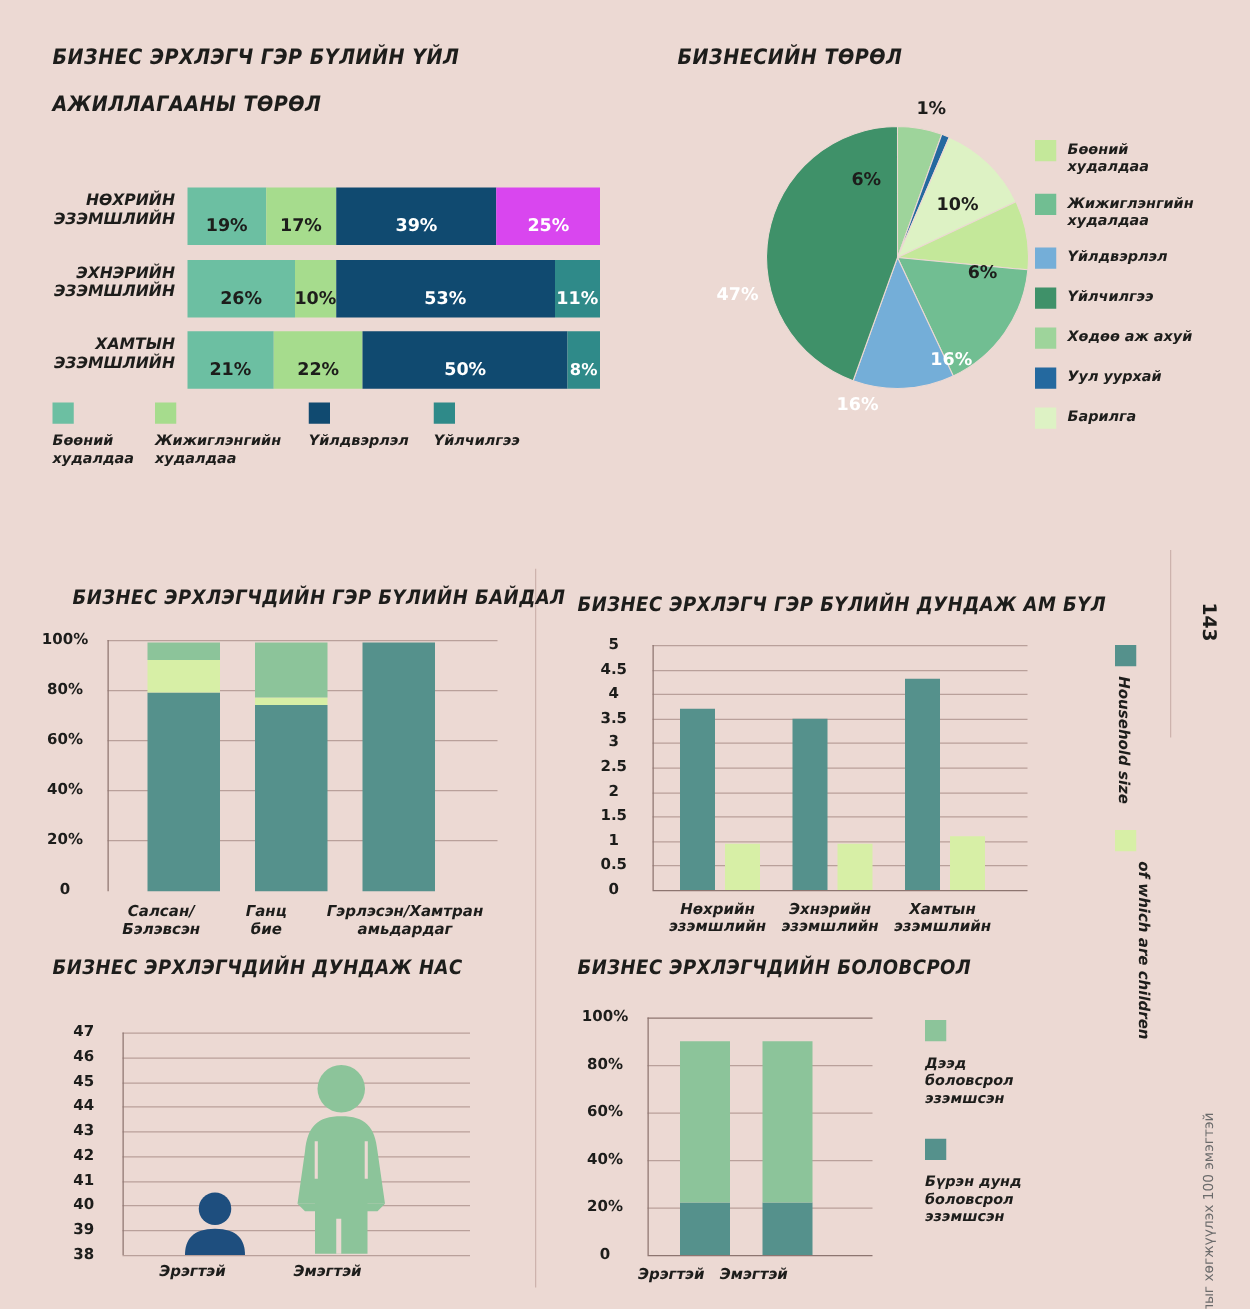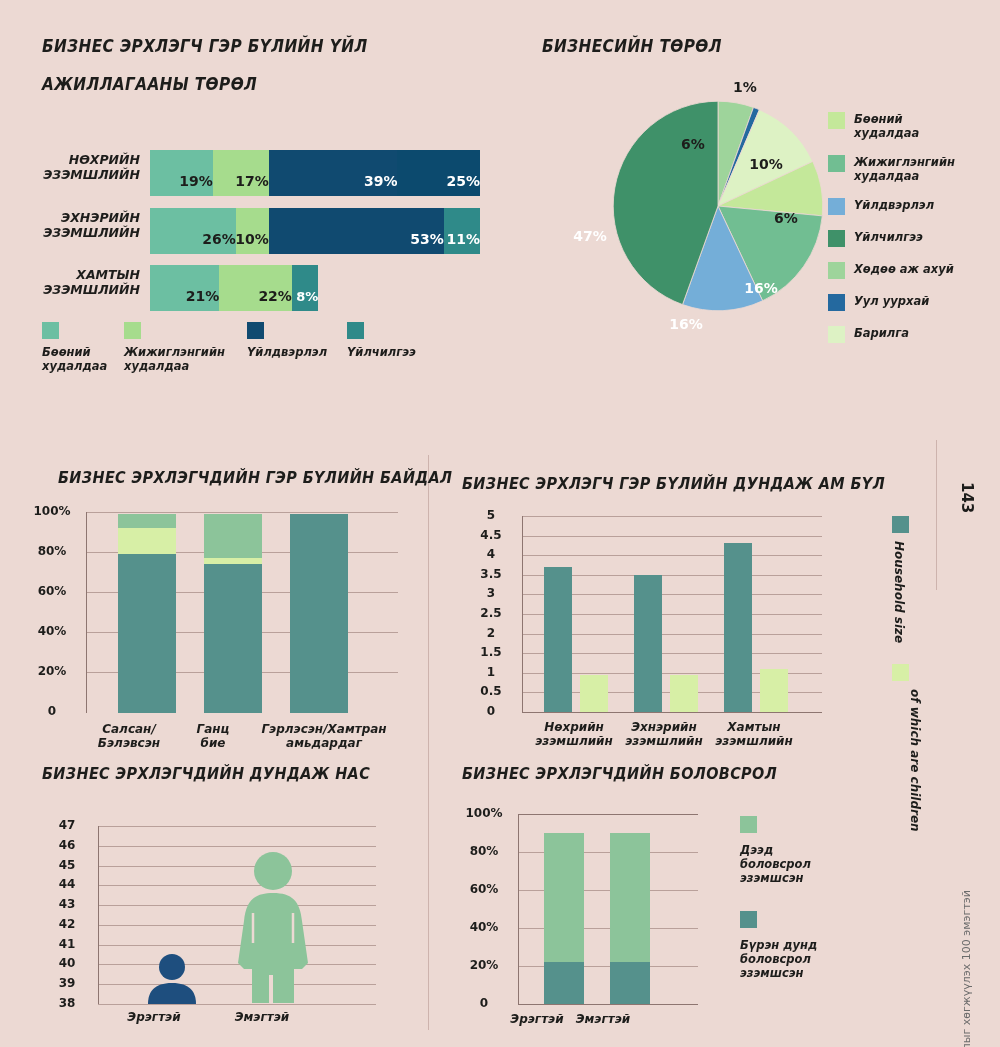--- a/index.html
+++ b/index.html
@@ -41,21 +41,21 @@
   .gridline{position:absolute;height:1px;background:#b9a09a;left:0;right:0;}
   .axisline{position:absolute;background:#8d7570;}
 
   
   .vdiv{position:absolute;width:1px;background:#cdb3ad;}
 
   
   #sec1{position:absolute;left:0;top:0;width:500px;height:420px;}
   #sec1 .h-title{position:absolute;font-size:17px;}
   .sbar-row{position:absolute;left:150px;height:46px;display:flex;}
-  .sbar-seg{position:relative;display:flex;align-items:flex-end;justify-content:flex-end;}
+  .sbar-seg{position:relative;display:flex;align-items:flex-end;justify-content:center;}
   .sbar-seg span{
     font-size:14px;font-weight:bold;padding-bottom:7px;
   }
 
   
   #pie-wrap{position:absolute;left:608px;top:96px;width:220px;height:220px;}
   #pie-svg{display:block;}
   .pie-lbl{
     position:absolute;font-size:14px;font-weight:bold;
     transform:translate(-50%,-50%);white-space:nowrap;
@@ -93,21 +93,21 @@
     <div class="sbar-row" style="top:150px;width:330px;">
       <div class="sbar-seg" style="width:19%;background:#6cbfa2;">
           <span style="color:#1d1d1b;">19%</span>
         </div>
       <div class="sbar-seg" style="width:17%;background:#a6dc8d;">
           <span style="color:#1d1d1b;">17%</span>
         </div>
       <div class="sbar-seg" style="width:39%;background:#104a70;">
           <span style="color:#fff;">39%</span>
         </div>
-      <div class="sbar-seg" style="width:25%;background:#0c4a6e;">
+      <div class="sbar-seg" style="width:25%;background:#d946ef;">
           <span style="color:#fff;">25%</span>
         </div>
     </div>
 
     <div class="sbar-row" style="top:208px;width:330px;">
       <div class="sbar-seg" style="width:26%;background:#6cbfa2;">
           <span style="color:#1d1d1b;">26%</span>
         </div>
       <div class="sbar-seg" style="width:10%;background:#a6dc8d;">
           <span style="color:#1d1d1b;">10%</span>
@@ -119,20 +119,23 @@
           <span style="color:#fff;">11%</span>
         </div>
     </div>
 
     <div class="sbar-row" style="top:265px;width:330px;">
       <div class="sbar-seg" style="width:21%;background:#6cbfa2;">
           <span style="color:#1d1d1b;">21%</span>
         </div>
       <div class="sbar-seg" style="width:22%;background:#a6dc8d;">
           <span style="color:#1d1d1b;">22%</span>
+        </div>
+      <div class="sbar-seg" style="width:50%;background:#104a70;">
+          <span style="color:#fff;">50%</span>
         </div>
       <div class="sbar-seg" style="width:8%;background:#2f8a89;">
           <span style="color:#fff;font-size:13px;">8%</span>
         </div>
     </div>
 
     <div style="position:absolute;left:42px;top:322px;width:440px;">
       <div style="position:absolute;left:0;top:0;width:95px;">
         <span class="swatch" style="background:#6cbfa2;"></span>
         <div class="legend-txt" style="margin-top:6px;">

